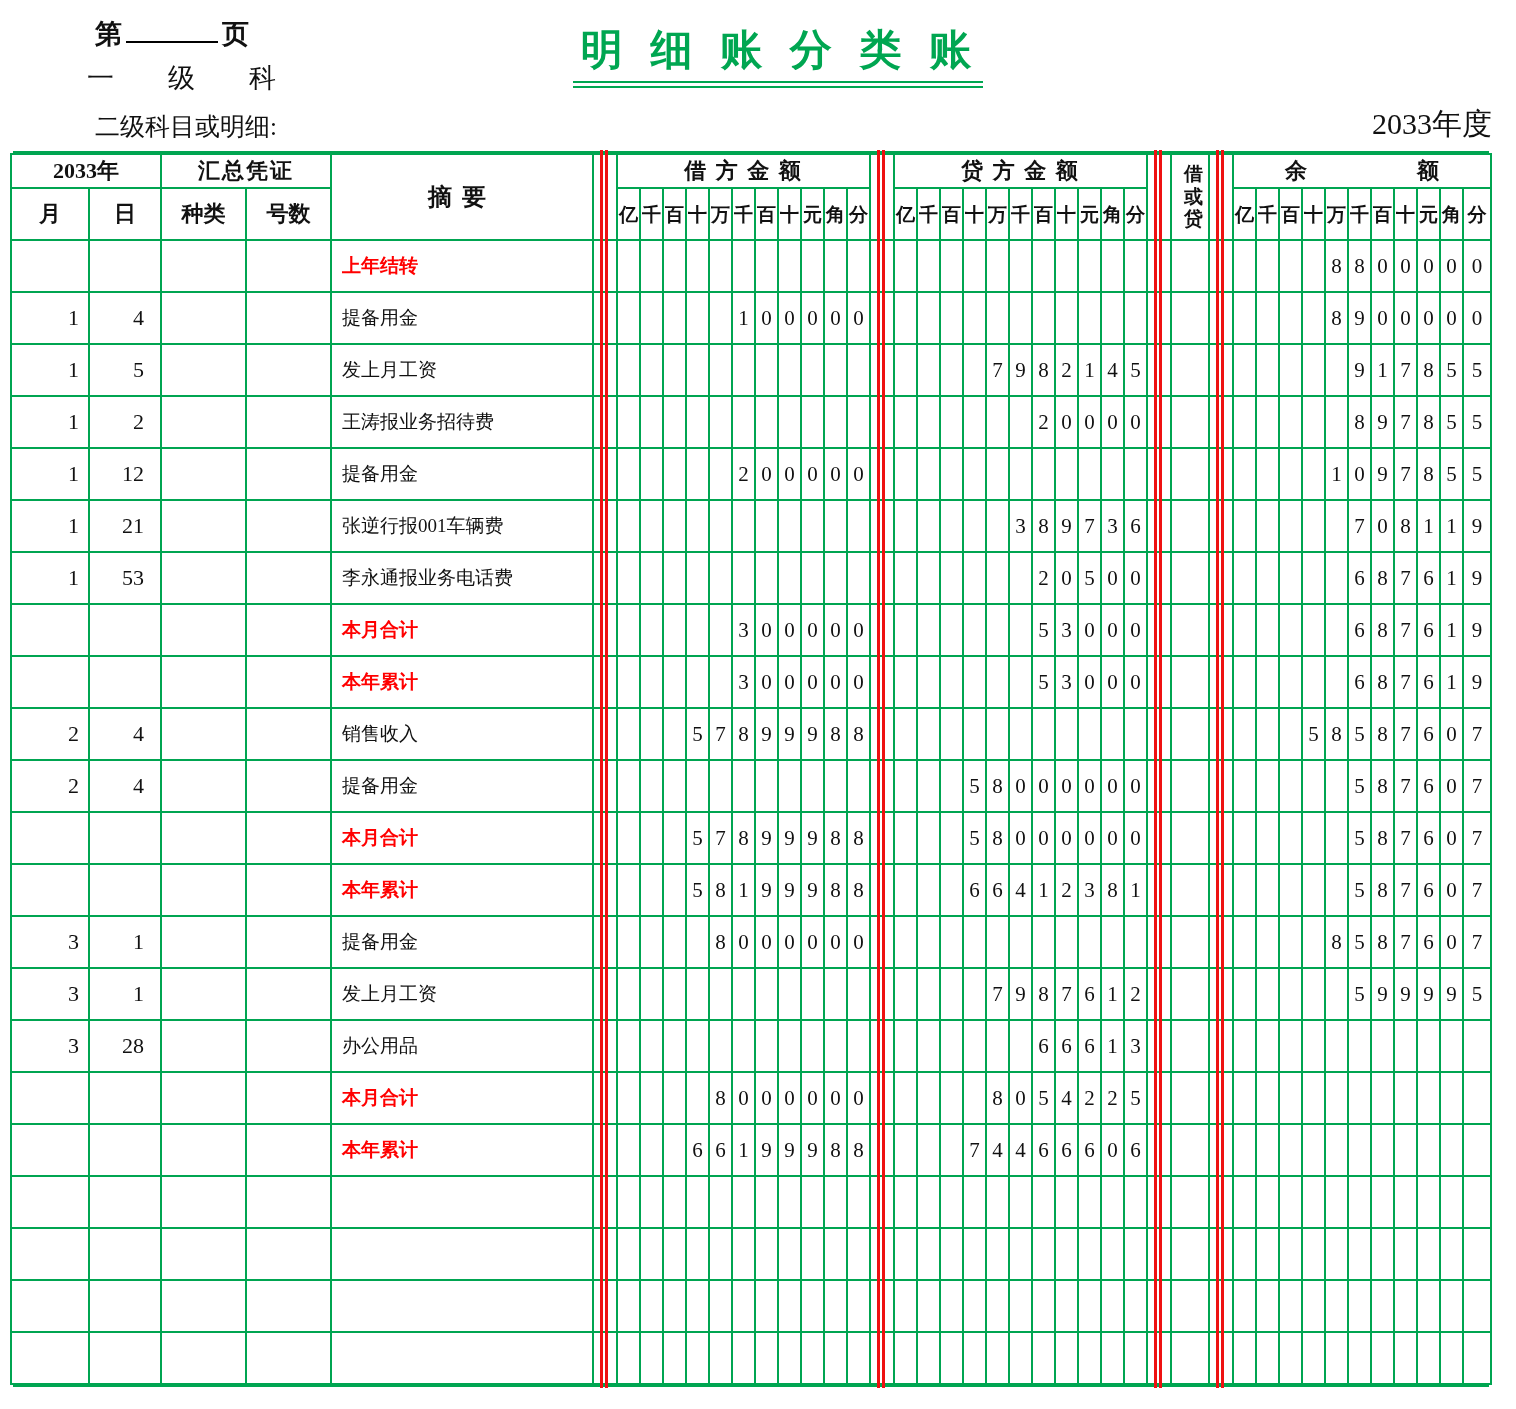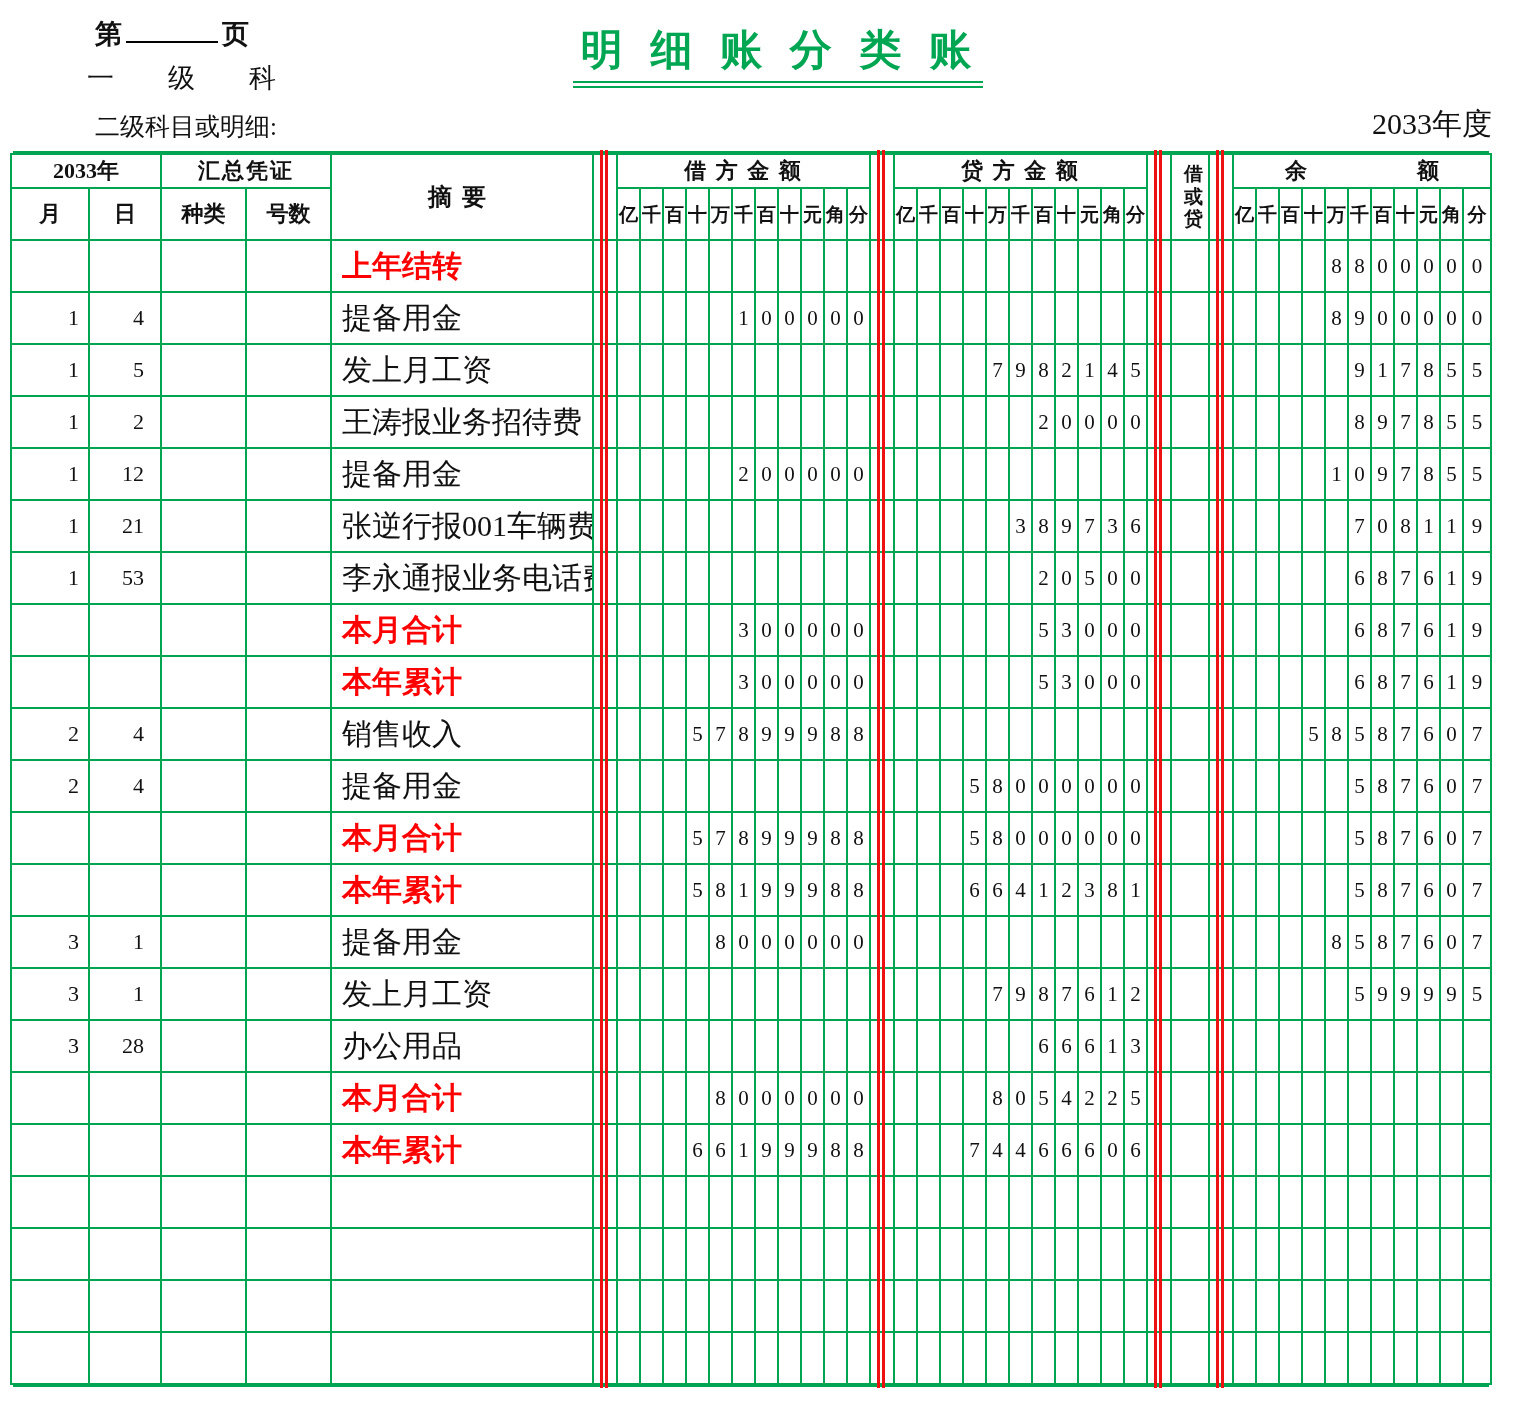--- a/index.html
+++ b/index.html
@@ -39,21 +39,21 @@
   tbody tr{height:52px;}
   th{font-weight:bold;font-size:22px;text-align:center;}
   th.summary-h{font-size:24px;letter-spacing:10px;}
   th.title-h{letter-spacing:2px;}
   th.unit{font-size:19px;line-height:1;}
   th.dc-h{font-size:19px;line-height:1.18;word-break:break-all;white-space:normal;padding:0 12px;}
   th.sep{padding:0;}
   td.c-m,td.c-d{text-align:right;font-size:22px;}
   td.c-m{padding-right:9px;}
   td.c-d{padding-right:16px;}
-  td.c-s{text-align:left;padding-left:10px;font-size:30px;}
+  td.c-s{text-align:left;padding-left:10px;font-size:19px;}
   td.c-s.red{color:var(--red-text);font-weight:bold;}
   td.dg{text-align:center;font-size:21px;}
   .redline{
     position:absolute;top:-3px;bottom:-3px;width:2px;
     border-left:3px solid var(--redline);border-right:3px solid var(--redline);
     pointer-events:none;background:transparent;
   }
 </style>
 </head>
 <body>

